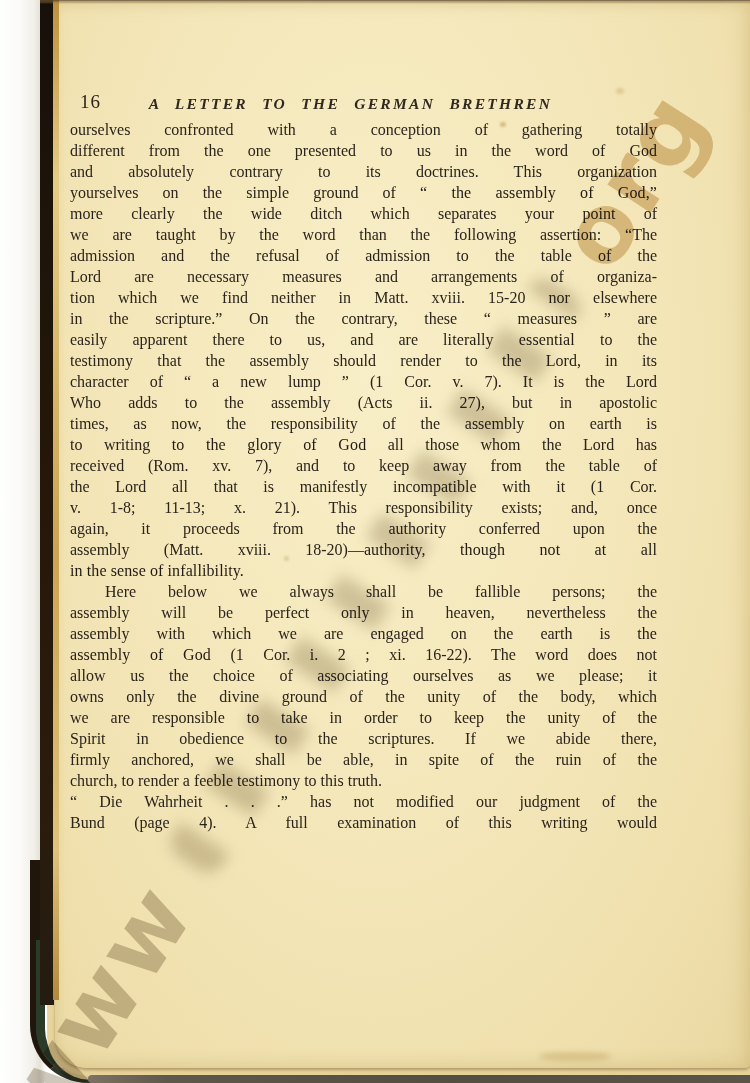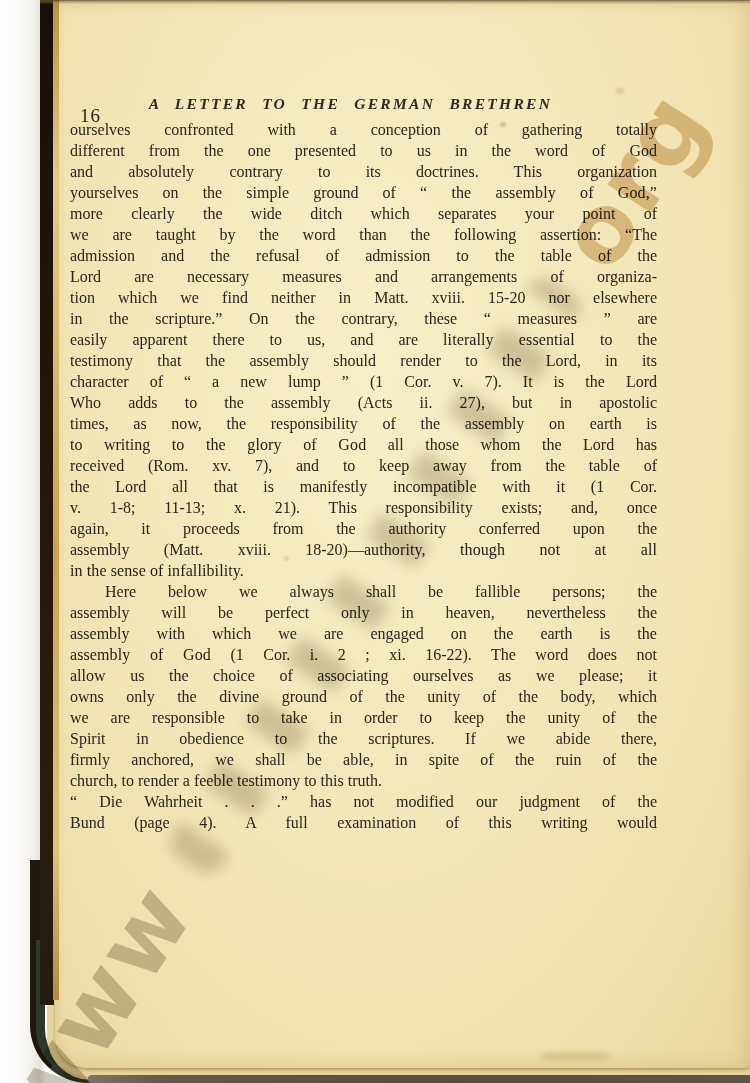--- a/index.html
+++ b/index.html
@@ -75,21 +75,21 @@
     background:repeating-linear-gradient(90deg, rgba(150,138,115,.38) 0 30px, rgba(150,138,115,0) 30px 74px);
     filter:blur(7px);border-radius:18px;
   }
   .wm-end{color:rgba(198,160,94,.55);}
   
   .text-block{
     position:absolute;left:70px;top:91px;width:587px;z-index:2;
     color:#2b241c;
   }
   .header-row{position:relative;height:28px;}
-  .page-number{position:absolute;left:10px;top:14px;font-size:19px;letter-spacing:1px;}
+  .page-number{position:absolute;left:10px;top:0;font-size:19px;letter-spacing:1px;}
   .running-header{
     position:absolute;left:0;right:0;top:4px;text-align:center;
     transform:translateX(-13px);
     font-weight:bold;font-size:15.5px;letter-spacing:2.3px;word-spacing:8px;color:#312820;font-style:italic;
   }
   .line{
     height:21px;line-height:21px;font-size:16px;
     text-align:justify;text-align-last:justify;white-space:nowrap;
   }
   .line b{font-weight:normal;color:#221b14;letter-spacing:.1px;}

